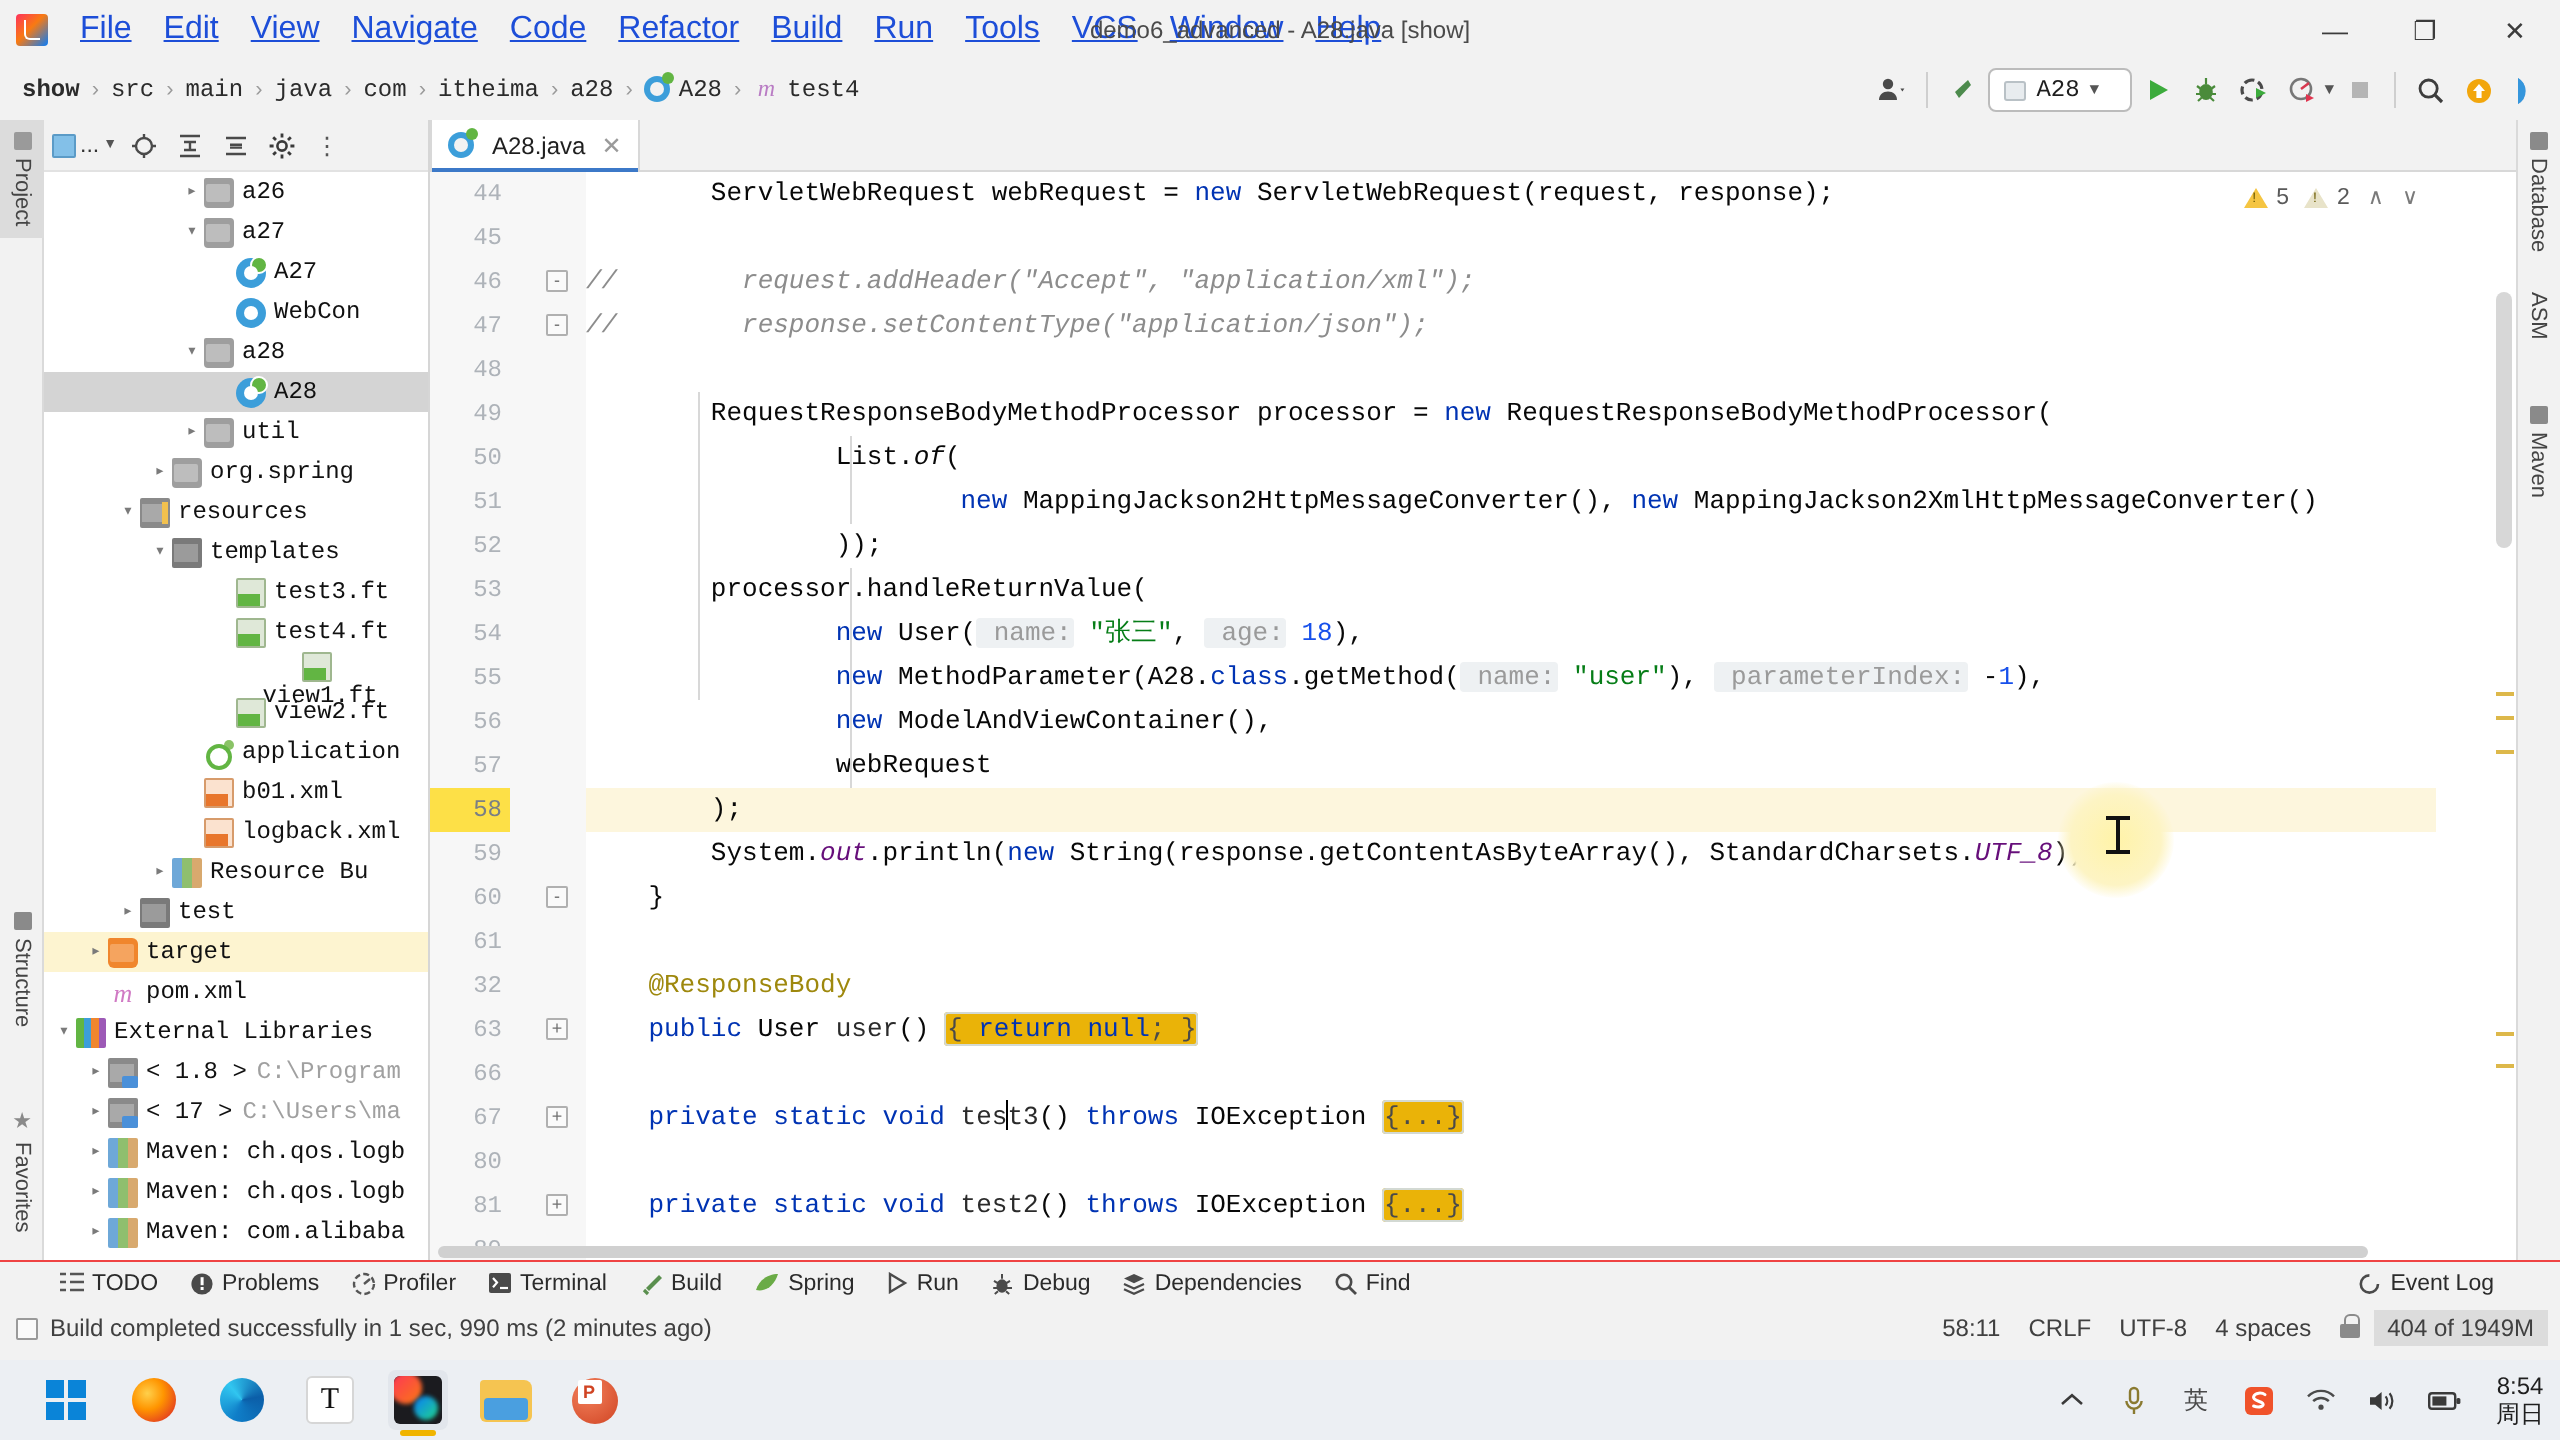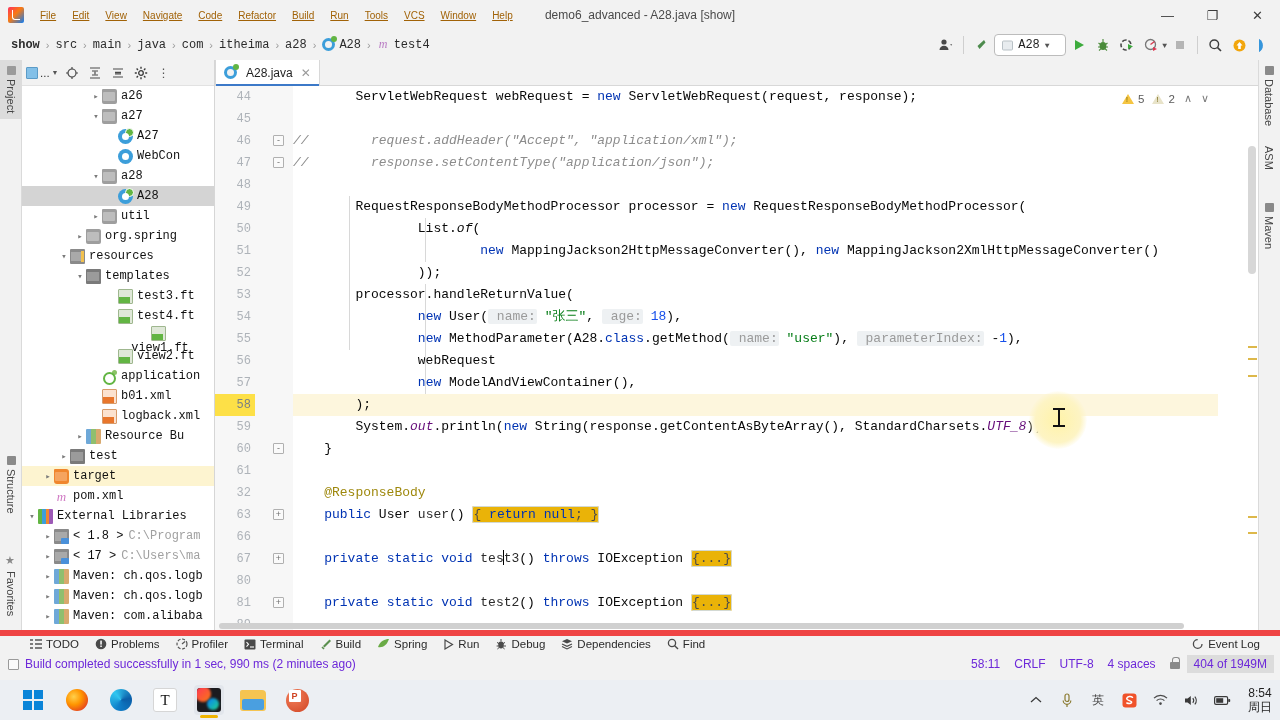--- a/index.html
+++ b/index.html
@@ -24,21 +24,21 @@
     background:linear-gradient(135deg,#fe315d 0%,#f97a12 45%,#087cfa 100%);
     border-radius:2px; position:relative; flex:none;
   }
   .ij-logo:after{
     content:""; position:absolute; left:4px; top:3px; width:7px; height:9px;
     border-left:1.5px solid #fff; border-bottom:1.5px solid #fff;
     border-bottom-left-radius:3px;
   }
   .menubar { display:flex; align-items:center; gap:0px; }
   .menu-item {
-    padding:4px 8px; font-size:10px; color:#a16207; cursor:default;
+    padding:4px 8px; font-size:16px; color:#1d4ed8; cursor:default;
     font-family:"Liberation Sans", sans-serif; white-space:nowrap;
   }
   .menu-item .mn { text-decoration:underline; }
   .win-title {
     position:absolute; left:0; right:0; text-align:center;
     font-size:12px; color:#4a4a4a; pointer-events:none;
   }
   .win-buttons { margin-left:auto; display:flex; height:30px; z-index:3; }
   .win-btn {
     width:45px; height:30px; display:flex; align-items:center; justify-content:center;
@@ -226,32 +226,32 @@
   .mouse-cursor:after{content:"";position:absolute;left:-5px;bottom:-1px;width:12px;height:2px;background:#111;}
 
   
   .hscroll{ position:absolute; left:215px; right:22px; top:622px; height:8px;}
   .hthumb{ position:absolute; left:4px; top:1px; height:6px; background:#d0d0d0; border-radius:3px;}
 
   
   .bottombar{
     position:absolute; top:630px; left:0; width:1280px; height:22px;
     background:#f2f2f2; display:flex; align-items:center; gap:0px;
-    border-top:6px solid #ef4444; padding-left:22px;
+    border-top:1px solid #ef4444; padding-left:22px;
   }
   .btw{
     display:flex;align-items:center;gap:4px;padding:2px 8px;font-size:11.5px;color:#2b2b2b;
     cursor:default; white-space:nowrap;
   }
-  .btw-right{ margin-left:auto; display:flex; align-items:center; padding-right:12px;}
+  .btw-right{ margin-left:auto; display:flex; align-items:center; padding-right:25px;}
 
   
   .statusbar{
     position:absolute; top:652px; left:0; width:1280px; height:24px;
-    background:#f2f2f2; display:flex; align-items:center; font-size:12px; color:#6d28d9;
+    background:#f2f2f2; display:flex; align-items:center; font-size:12px; color:#404040;
     padding-left:8px;
   }
   .sb-left{ display:flex; align-items:center; gap:6px; }
   .sb-sq{ width:11px;height:11px;border:1px solid #9a9a9a;border-radius:1px;background:#fafafa;}
   .sb-right{ margin-left:auto; display:flex; align-items:center; gap:0; padding-right:6px;}
   .sb-cell{ padding:2px 7px; cursor:default; white-space:nowrap;}
   .sb-cell.mem{ background:#dcdcdc; }
   .lock-ic{ width:10px;height:12px; position:relative; display:inline-block;}
   .lock-ic:after{content:"";position:absolute;left:0;bottom:0;width:10px;height:7px;background:#8a8a8a;border-radius:1px;}
   .lock-ic:before{content:"";position:absolute;left:2px;top:0;width:6px;height:6px;border:1.5px solid #8a8a8a;border-bottom:none;border-radius:3px 3px 0 0;}
@@ -683,22 +683,22 @@
         <div class="cline"><span class="cmt">//        request.addHeader("Accept", "application/xml");</span></div>
         <div class="cline"><span class="cmt">//        response.setContentType("application/json");</span></div>
         <div class="cline"> </div>
         <div class="cline"><span>        RequestResponseBodyMethodProcessor processor = <span class="kw">new</span> RequestResponseBodyMethodProcessor(</span></div>
         <div class="cline"><span>                List.<span class="stat">of</span>(</span></div>
         <div class="cline"><span>                        <span class="kw">new</span> MappingJackson2HttpMessageConverter(), <span class="kw">new</span> MappingJackson2XmlHttpMessageConverter()</span></div>
         <div class="cline"><span>                ));</span></div>
         <div class="cline"><span>        processor.handleReturnValue(</span></div>
         <div class="cline"><span>                <span class="kw">new</span> User(<span class="hintp"> name:</span> <span class="str">"张三"</span>, <span class="hintp"> age:</span> <span class="num">18</span>),</span></div>
         <div class="cline"><span>                <span class="kw">new</span> MethodParameter(A28.<span class="kw">class</span>.getMethod(<span class="hintp"> name:</span> <span class="str">"user"</span>), <span class="hintp"> parameterIndex:</span> -<span class="num">1</span>),</span></div>
+        <div class="cline"><span>                <span class="kw">new</span> ModelAndViewContainer(),</span></div>
         <div class="cline"><span>                webRequest</span></div>
-        <div class="cline"><span>                <span class="kw">new</span> ModelAndViewContainer(),</span></div>
         <div class="cline cur"><span>        );</span></div>
         <div class="cline"><span>        System.<span class="fld">out</span>.println(<span class="kw">new</span> String(response.getContentAsByteArray(), StandardCharsets.<span class="fld">UTF_8</span>));</span></div>
         <div class="cline"><span>    }</span></div>
         <div class="cline"> </div>
         <div class="cline"><span class="ann">    @ResponseBody</span></div>
         <div class="cline"><span>    <span class="kw">public</span> User <span class="mname">user</span>() <span class="folded">{ <span class="kw">return</span> <span class="kw">null</span>; }</span></span></div>
         <div class="cline"> </div>
         <div class="cline"><span>    <span class="kw">private</span> <span class="kw">static</span> <span class="kw">void</span> <span class="mname">tes<span class="caret"></span>t3</span>() <span class="kw">throws</span> IOException <span class="folded">{...}</span></span></div>
         <div class="cline"> </div>
         <div class="cline"><span>    <span class="kw">private</span> <span class="kw">static</span> <span class="kw">void</span> <span class="mname">test2</span>() <span class="kw">throws</span> IOException <span class="folded">{...}</span></span></div>

